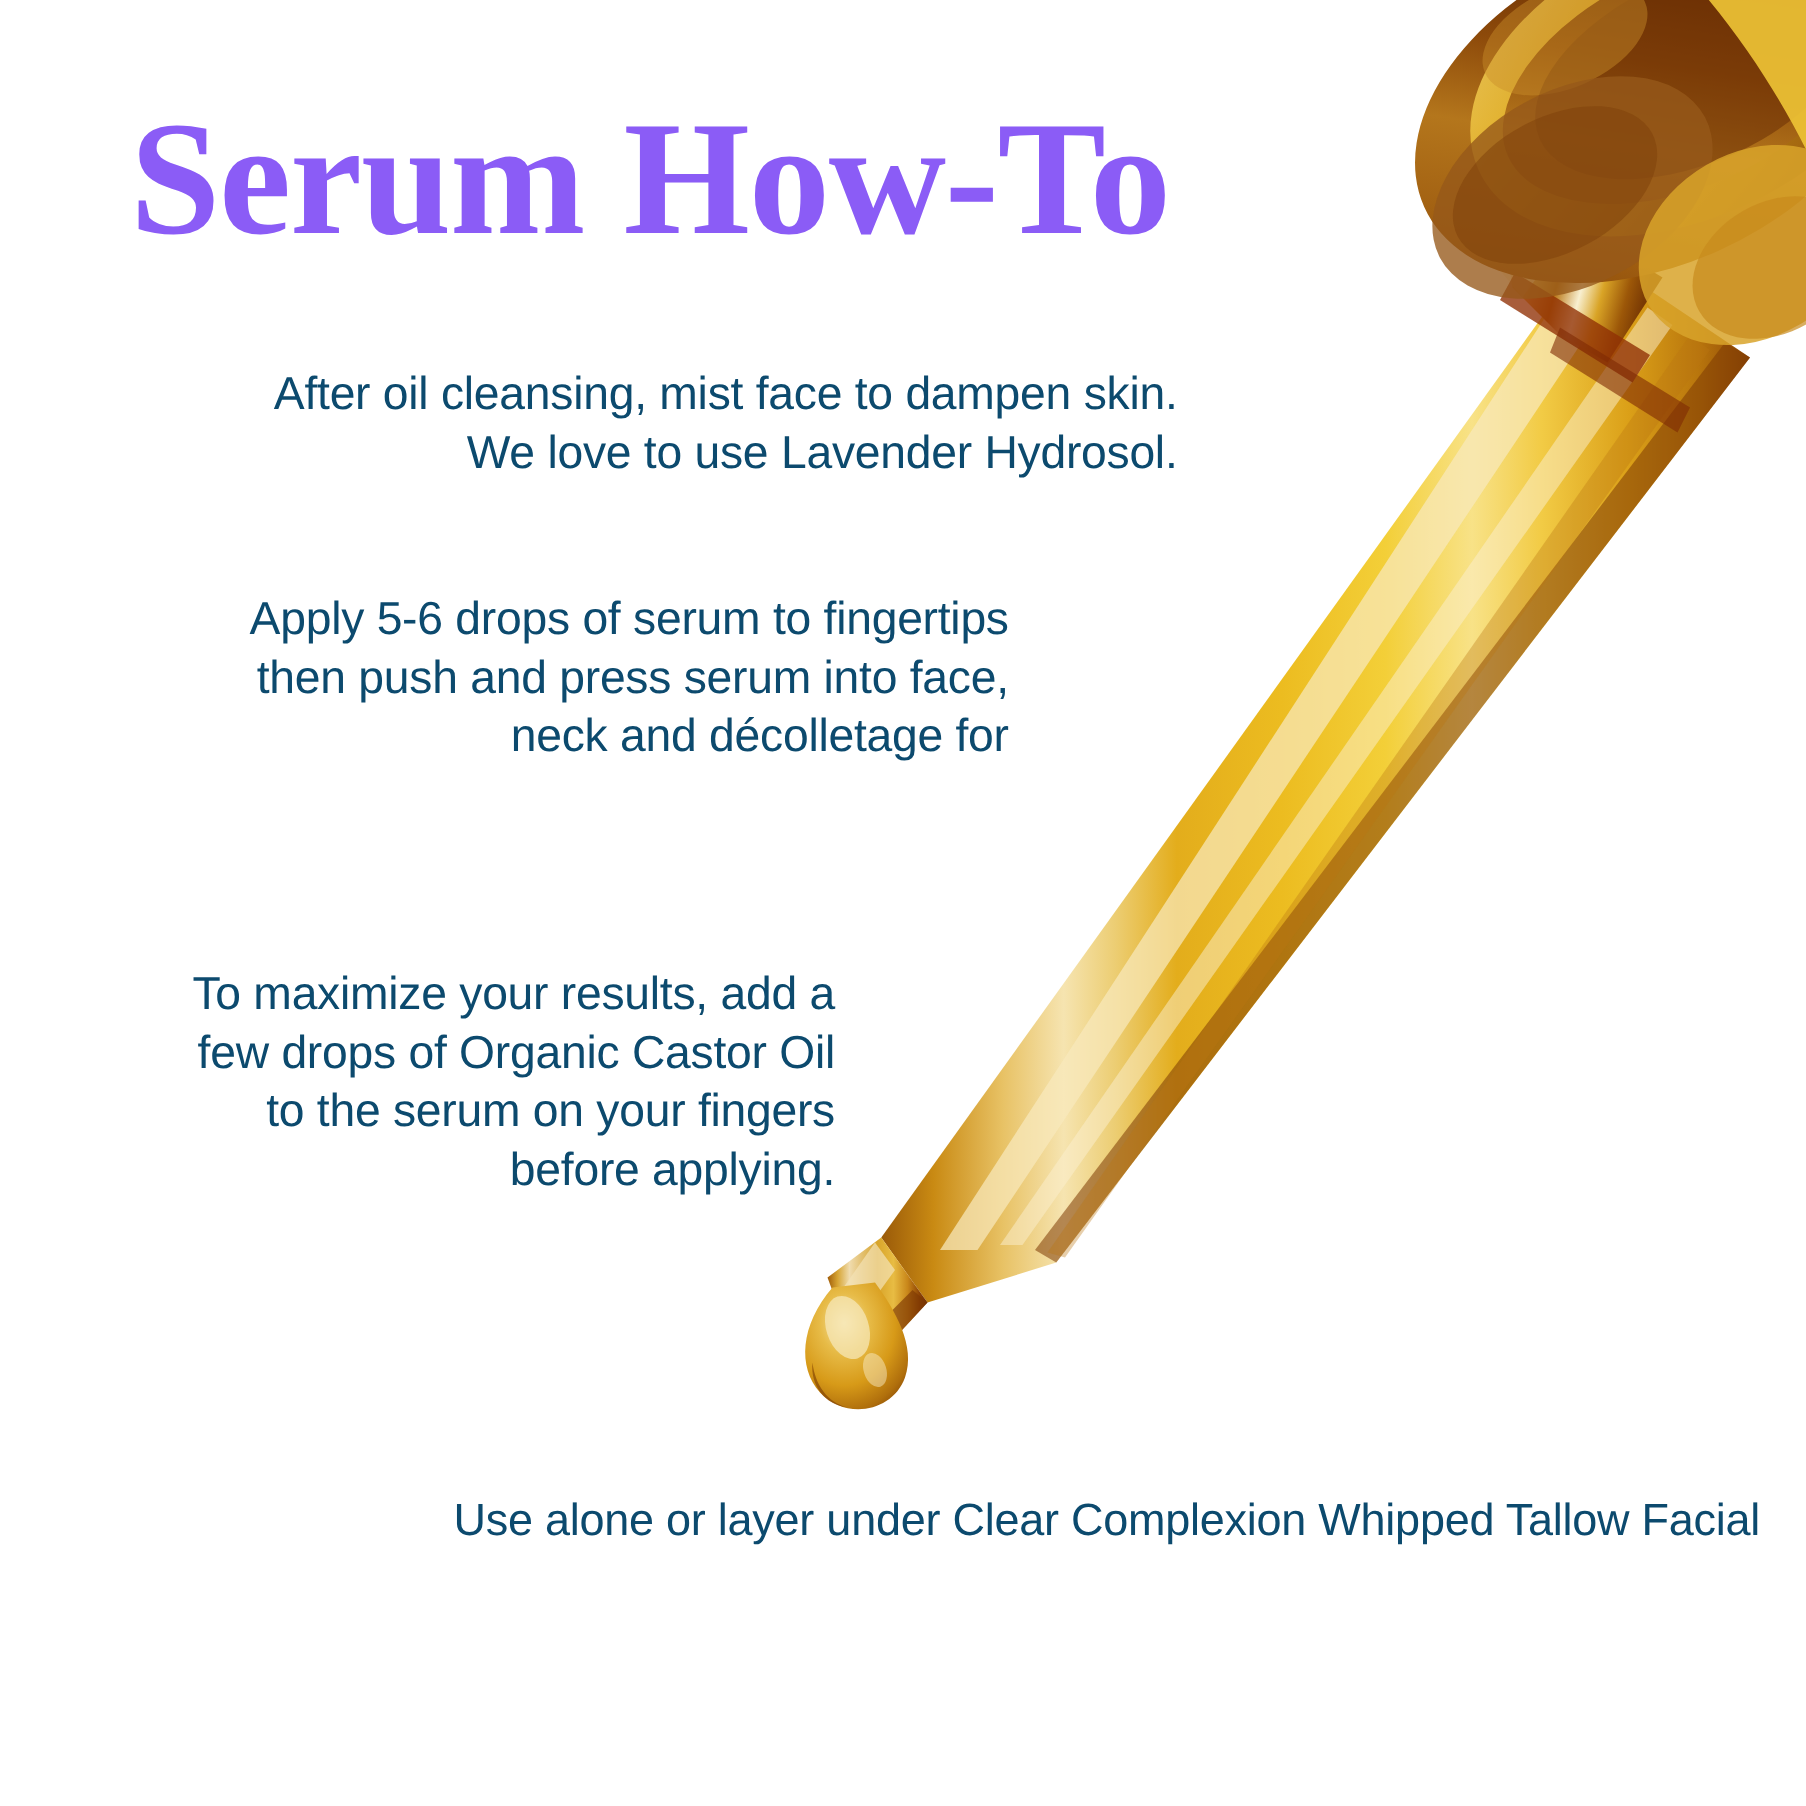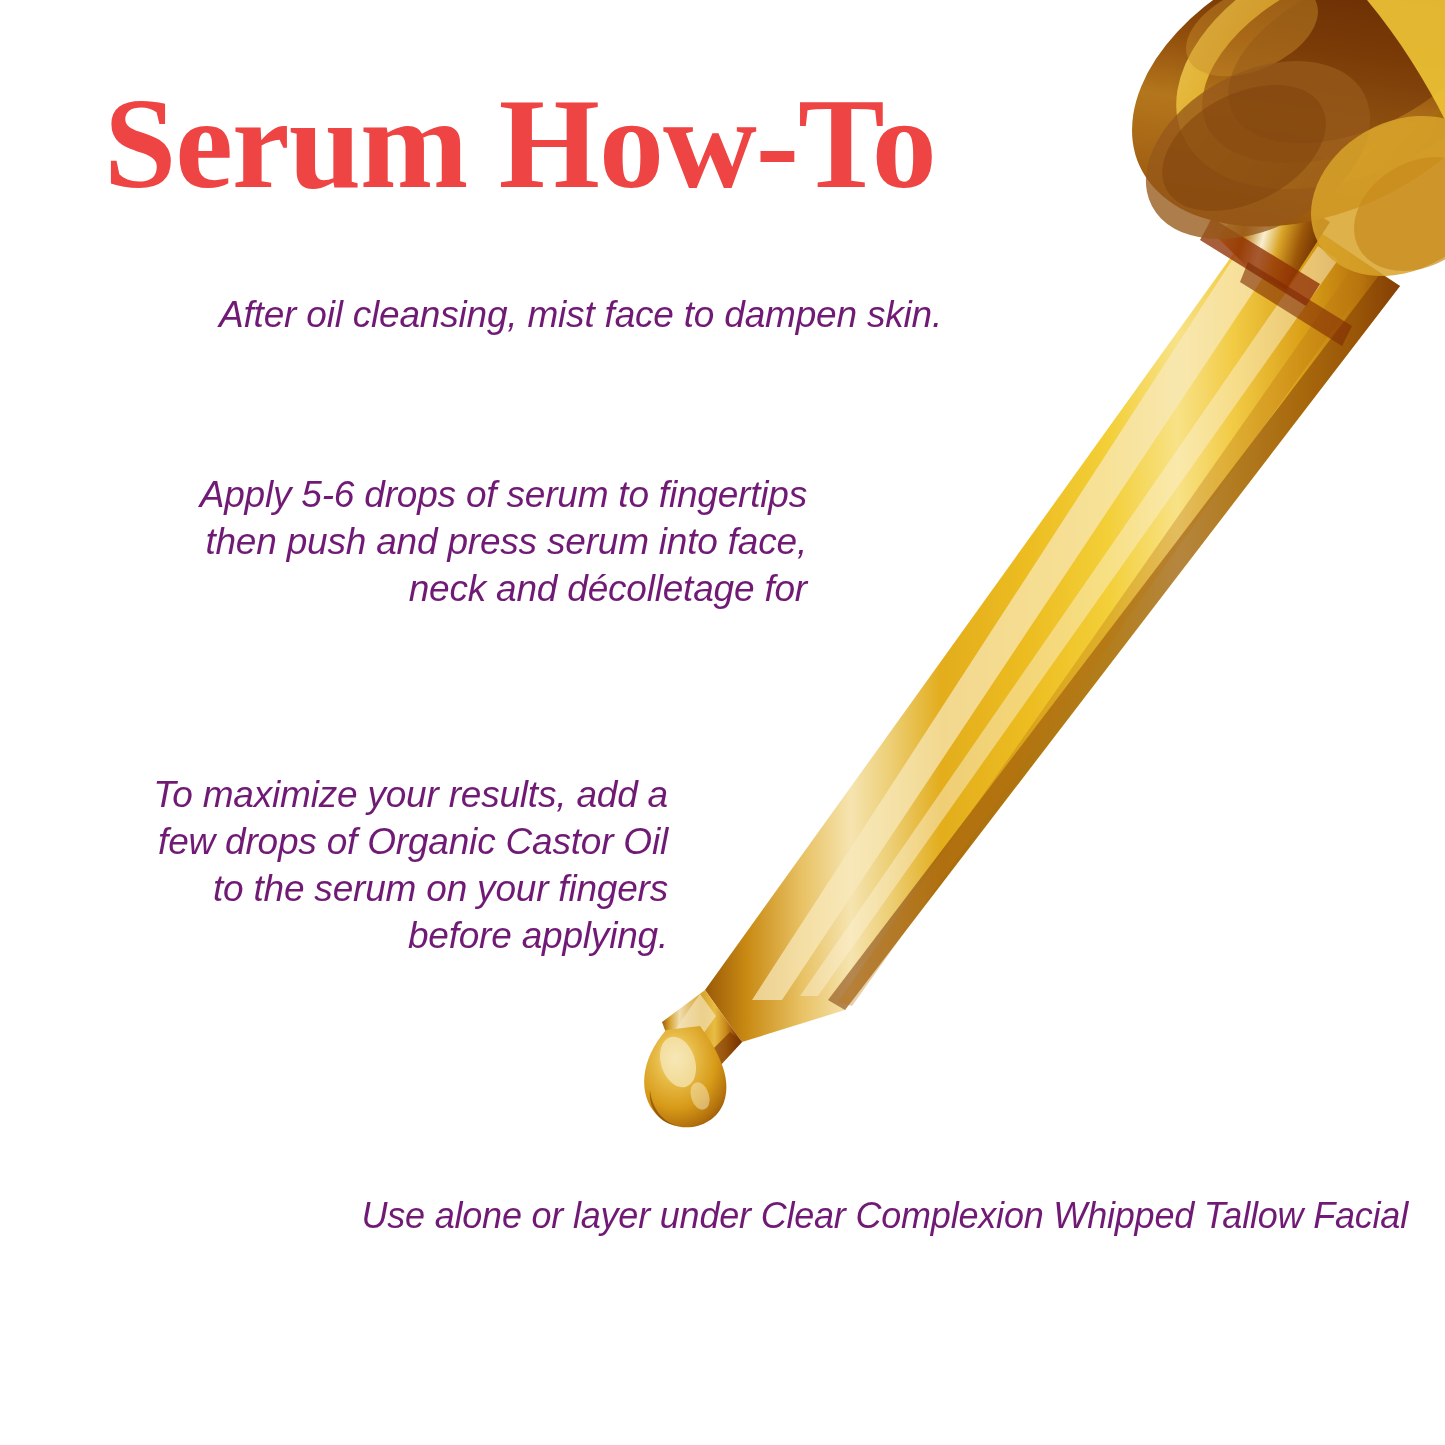--- a/index.html
+++ b/index.html
@@ -28,35 +28,34 @@
 
   
   .title {
     position: absolute;
     left: 104px;
     top: 78px;
     font-family: "Liberation Serif", "DejaVu Serif", serif;
     font-size: 130px;
     line-height: 1.0;
     letter-spacing: -1px;
-    color: #ef4444;
+    color: #8b5cf6;
     white-space: nowrap;
     margin: 0;
   }
 
   .para {
     position: absolute;
-    color: #701a75;
+    color: #0c4a6e;
     font-family: "Liberation Sans", sans-serif;
     font-size: 37px;
     line-height: 1.27;
     font-weight: 400;
     letter-spacing: -0.2px;
     margin: 0;
-    font-style: italic;
   }
 
   .para.right { text-align: right; }
   .para.center { text-align: right; }
 
   #para-1 {
     left: 44px;
     top: 292px;
     width: 898px;
   }
@@ -245,20 +244,21 @@
 
       <path d="M 650 1090 C 648 1108 660 1124 678 1126
                C 662 1122 652 1108 650 1090 Z" fill="#7a3a02" opacity="0.6"></path>
     </g>
   </svg>
 
   <h1 class="title">Serum How-To</h1>
 
   <p class="para right" id="para-1">
     <span class="line">After oil cleansing, mist face to dampen skin.</span>
+    <span class="line">We love to use Lavender Hydrosol.</span>
   </p>
 
   <p class="para right" id="para-2">
     <span class="line">Apply 5-6 drops of serum to fingertips</span>
     <span class="line">then push and press serum into face,</span>
     <span class="line">neck and décolletage for</span>
   </p>
 
   <p class="para right" id="para-3">
     <span class="line">To maximize your results, add a</span>

